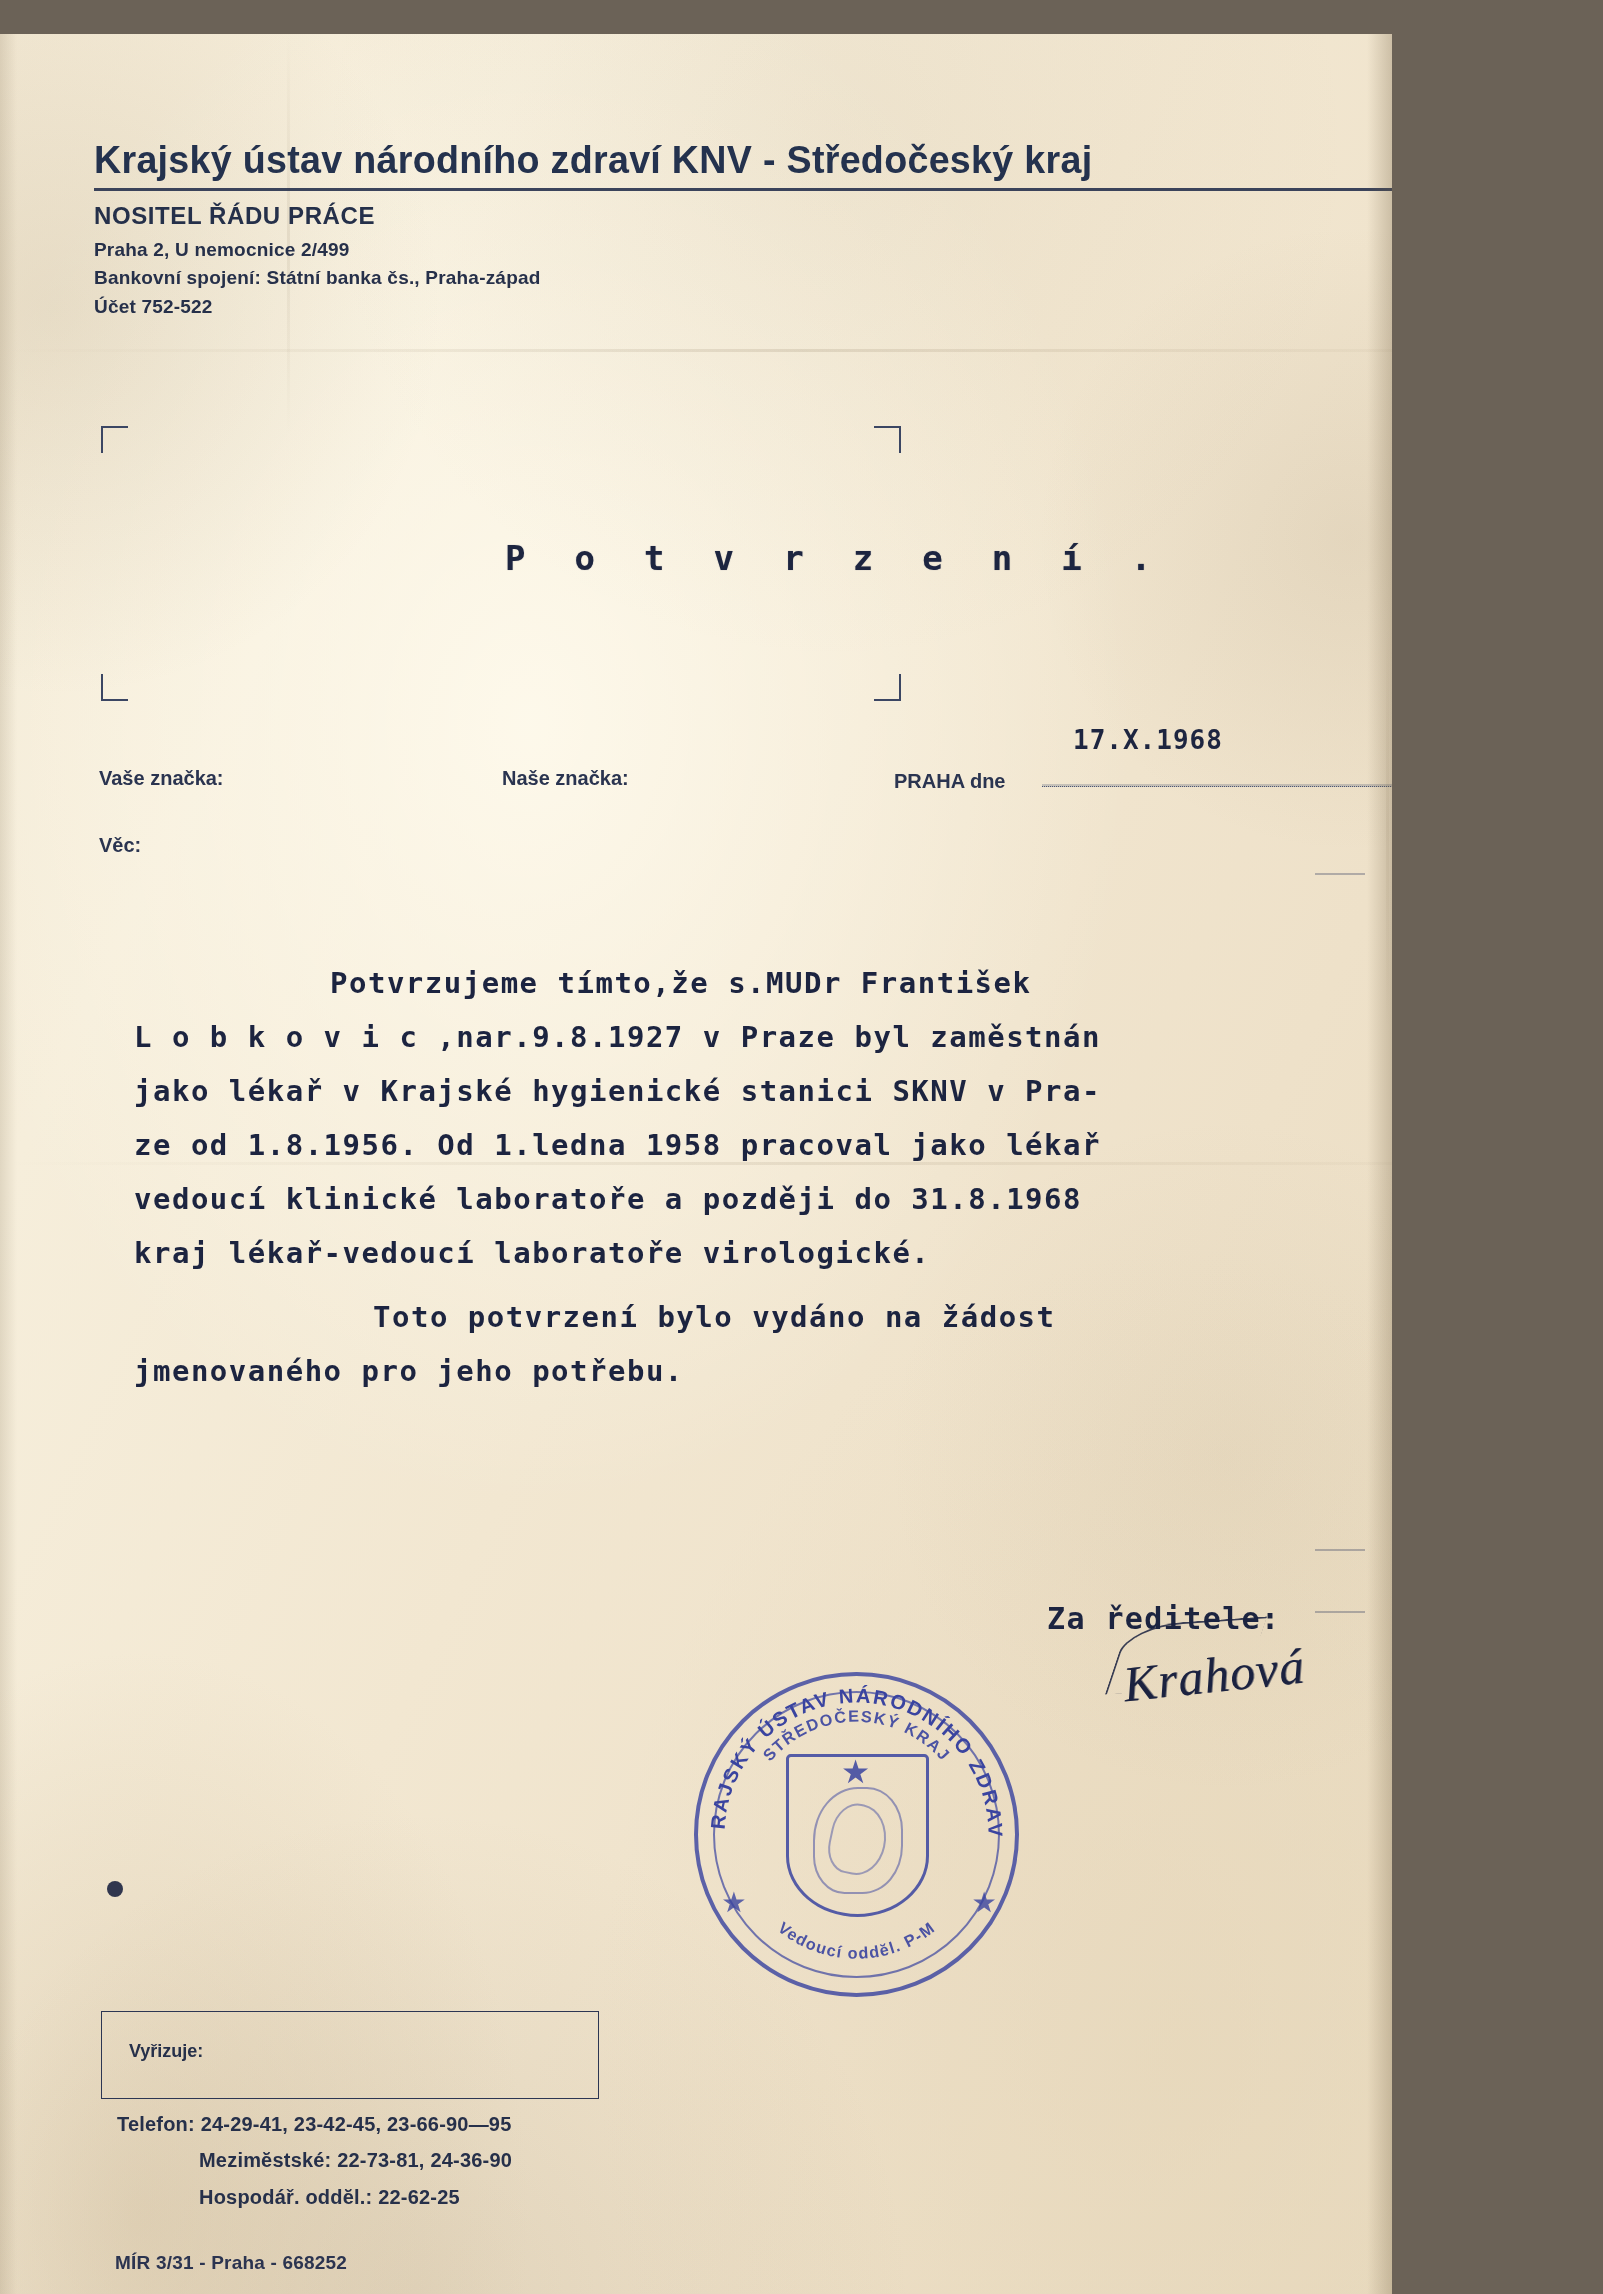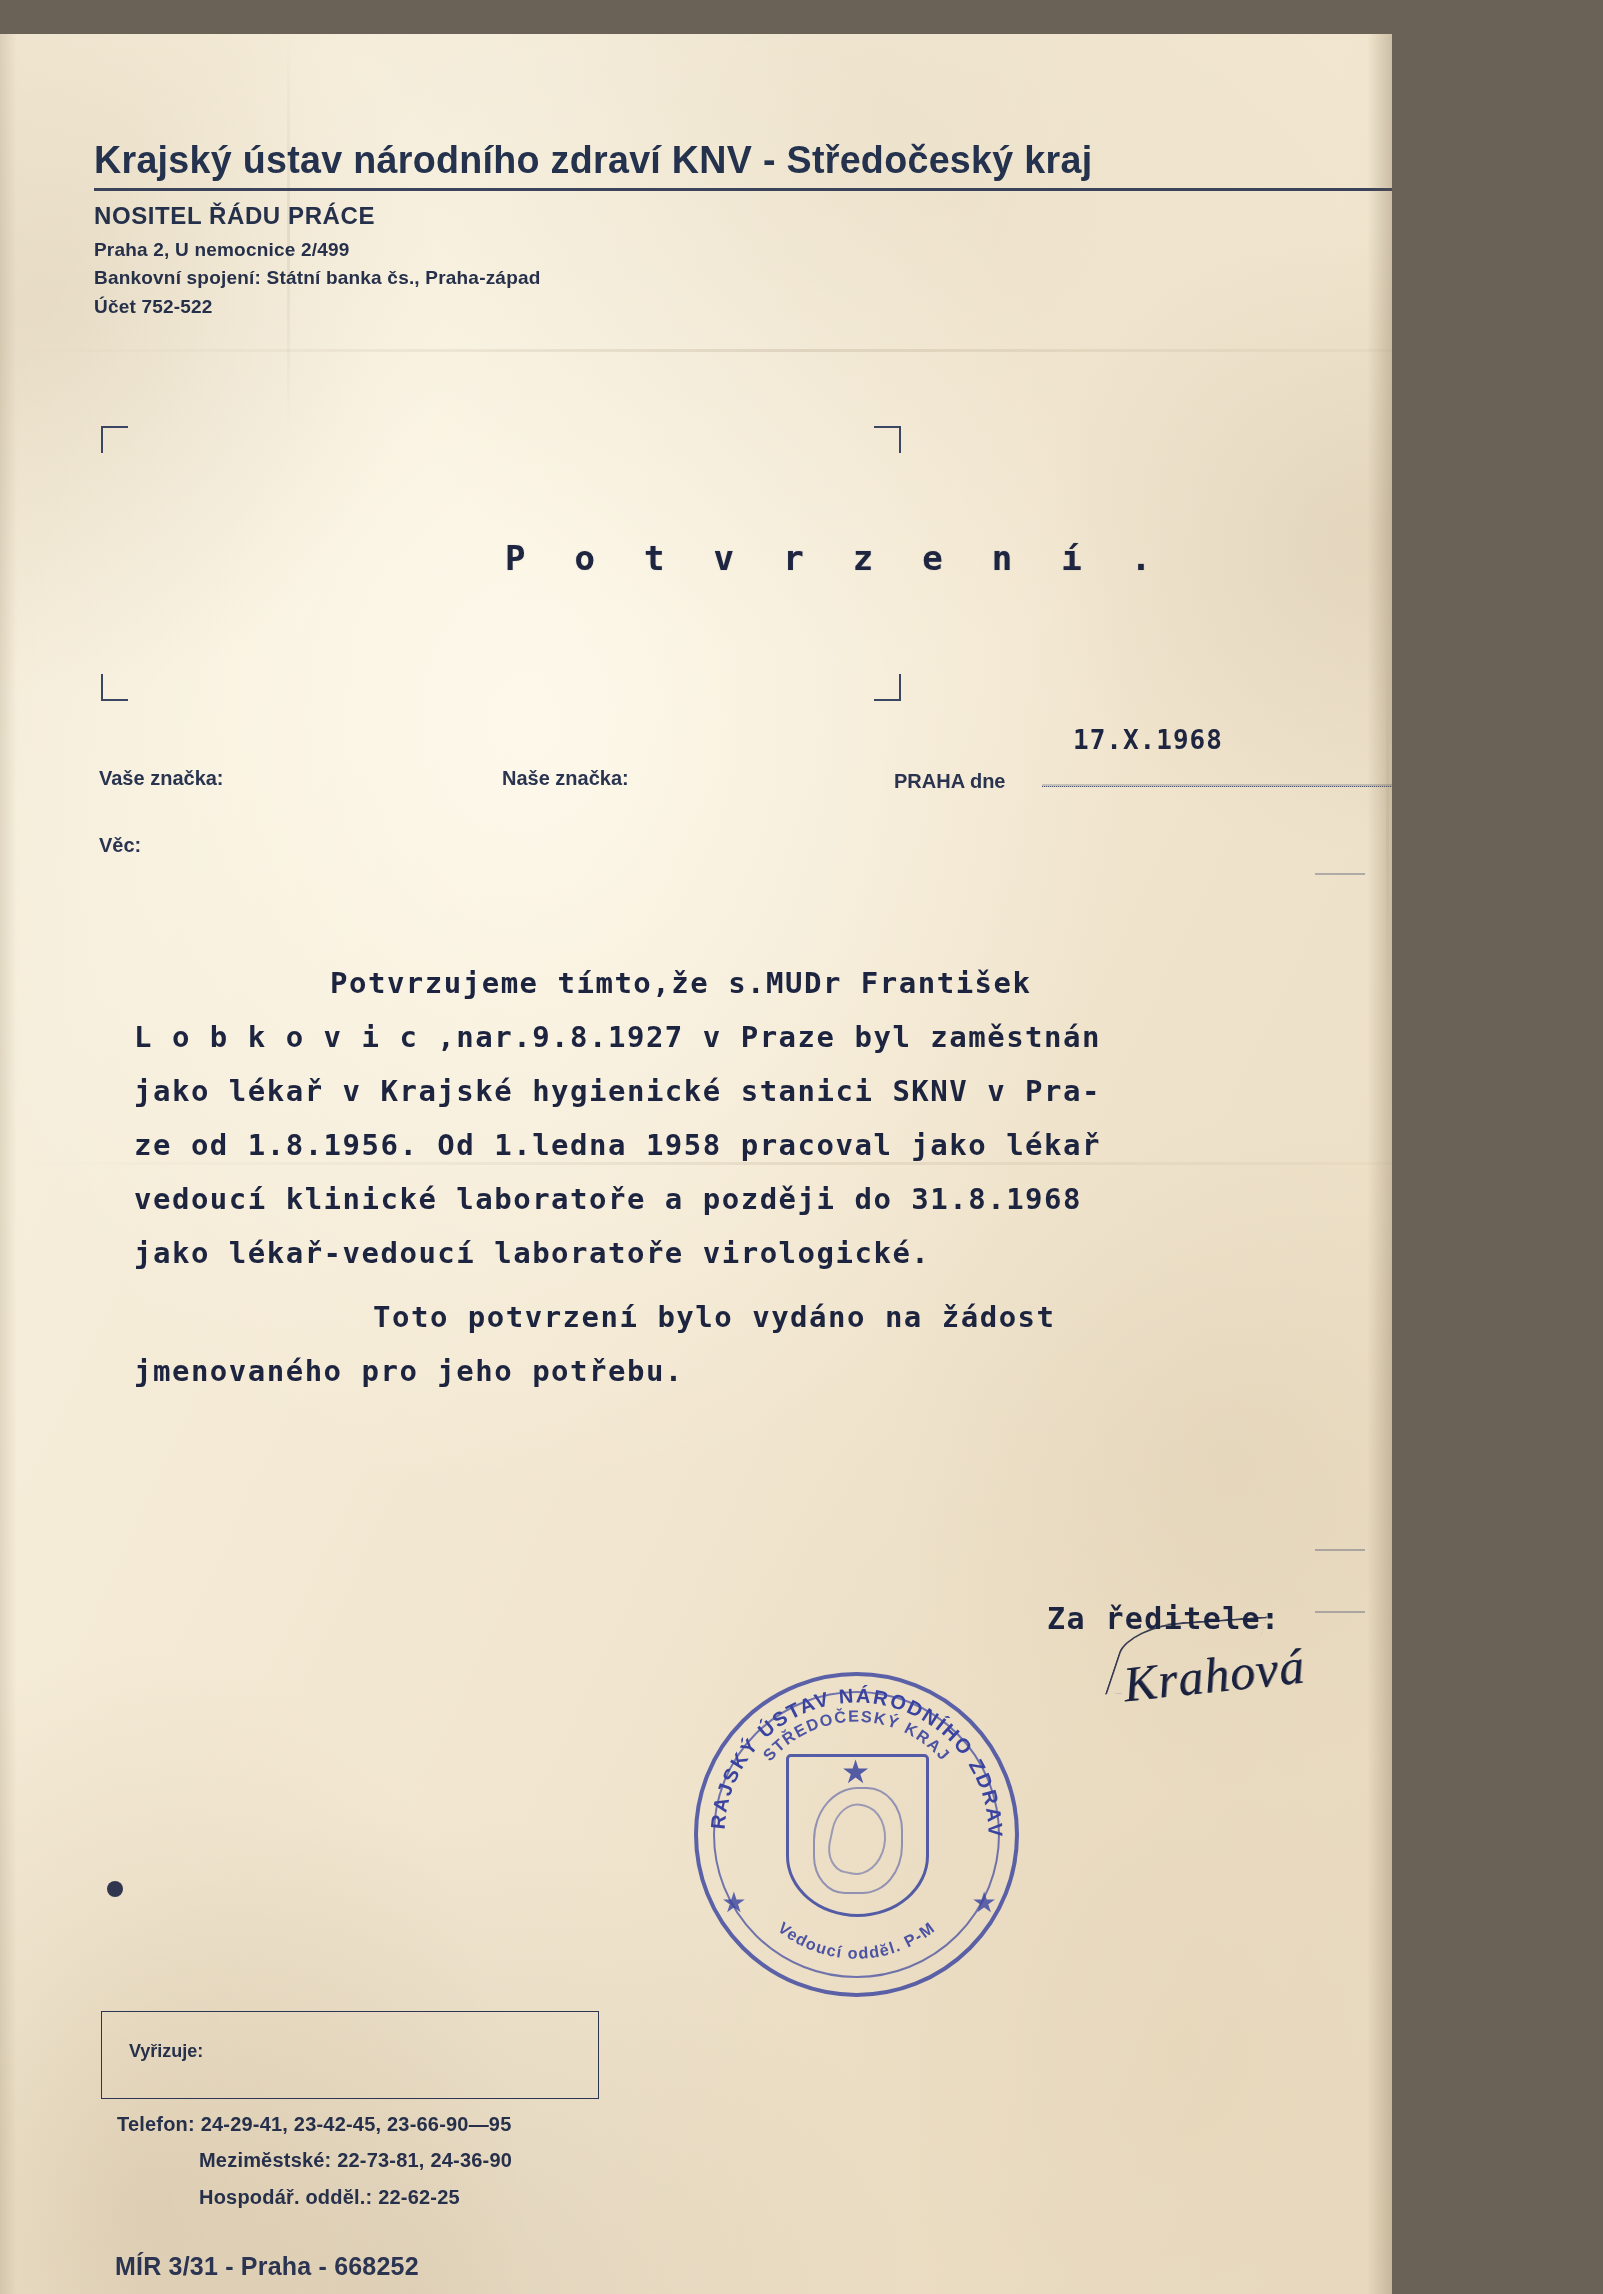--- a/index.html
+++ b/index.html
@@ -285,21 +285,21 @@
     position:absolute;
     font-family:"Liberation Sans", sans-serif;
     font-weight: 700;
     font-size: 20px;
     color: #26304a;
     letter-spacing: 0.2px;
   }
   #tel1 { left: 117px; top: 2079px; text-align: center; }
   #tel2 { left: 199px; top: 2115px; }
   #tel3 { left: 199px; top: 2152px; }
-  #printcode { left: 115px; top: 2218px; font-weight:600; font-size: 25px; color:#2b3450; }
+  #printcode { left: 115px; top: 2218px; font-weight:600; font-size: 19px; color:#2b3450; }
 
   
   .tick {
     position:absolute; right: 27px;
     width: 50px; height: 1.9px; background: rgba(60,70,100,0.35);
   }
 </style>
 </head>
 <body>
 
@@ -348,21 +348,21 @@
   <div class="tick" style="top:839px;"></div>
   <div class="tick" style="top:1515px;"></div>
   <div class="tick" style="top:1577px;"></div>
 
   <div id="body-text">
     <div class="ln indent">Potvrzujeme tímto,že s.MUDr František</div>
     <div class="ln">L o b k o v i c ,nar.9.8.1927 v Praze byl zaměstnán</div>
     <div class="ln">jako lékař v Krajské hygienické stanici SKNV v Pra-</div>
     <div class="ln">ze od 1.8.1956. Od 1.ledna 1958 pracoval jako lékař</div>
     <div class="ln">vedoucí klinické laboratoře a později do 31.8.1968</div>
-    <div class="ln">jako lékař-vedoucí laboratoře virologické.</div>
+    <div class="ln">kraj lékař-vedoucí laboratoře virologické.</div>
     <div class="gap"></div>
     <div class="ln indent2">Toto potvrzení bylo vydáno na žádost</div>
     <div class="ln">jmenovaného pro jeho potřebu.</div>
   </div>
 
   <div id="za-reditele">Za ředitele:</div>
   <div class="sig-stroke"></div>
   <div id="signature">Krahová</div>
 
   <div id="stamp">

